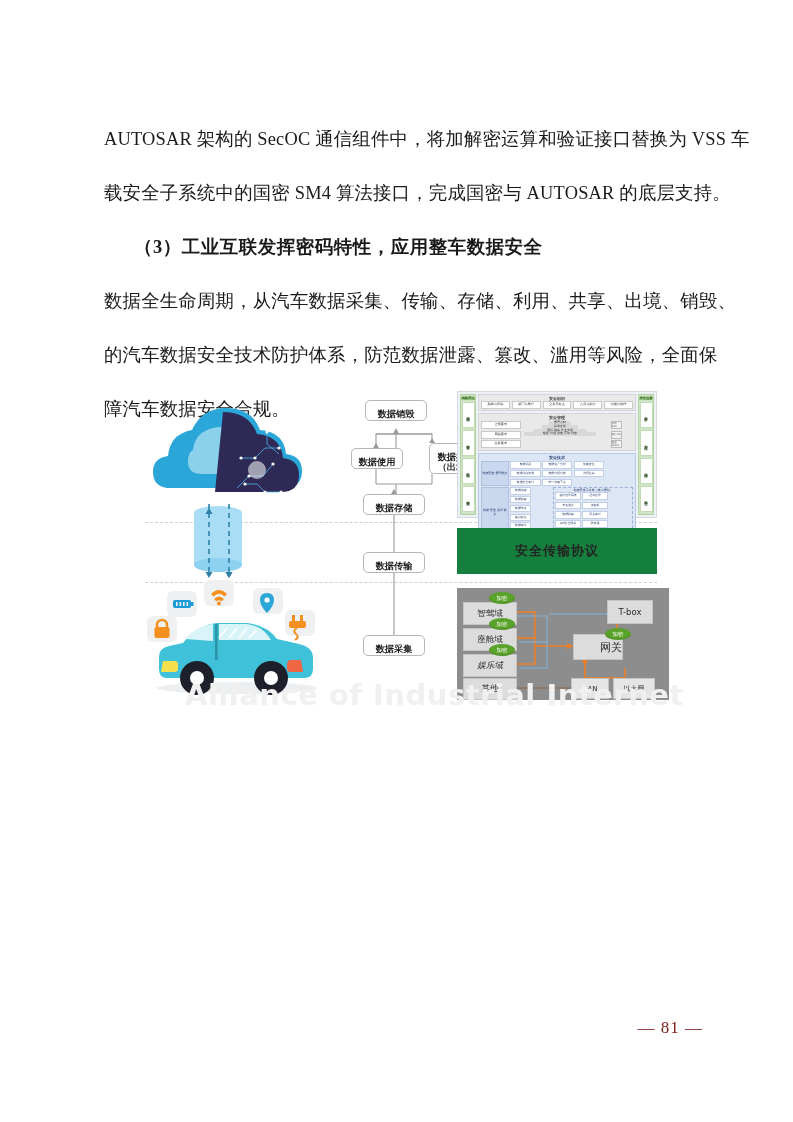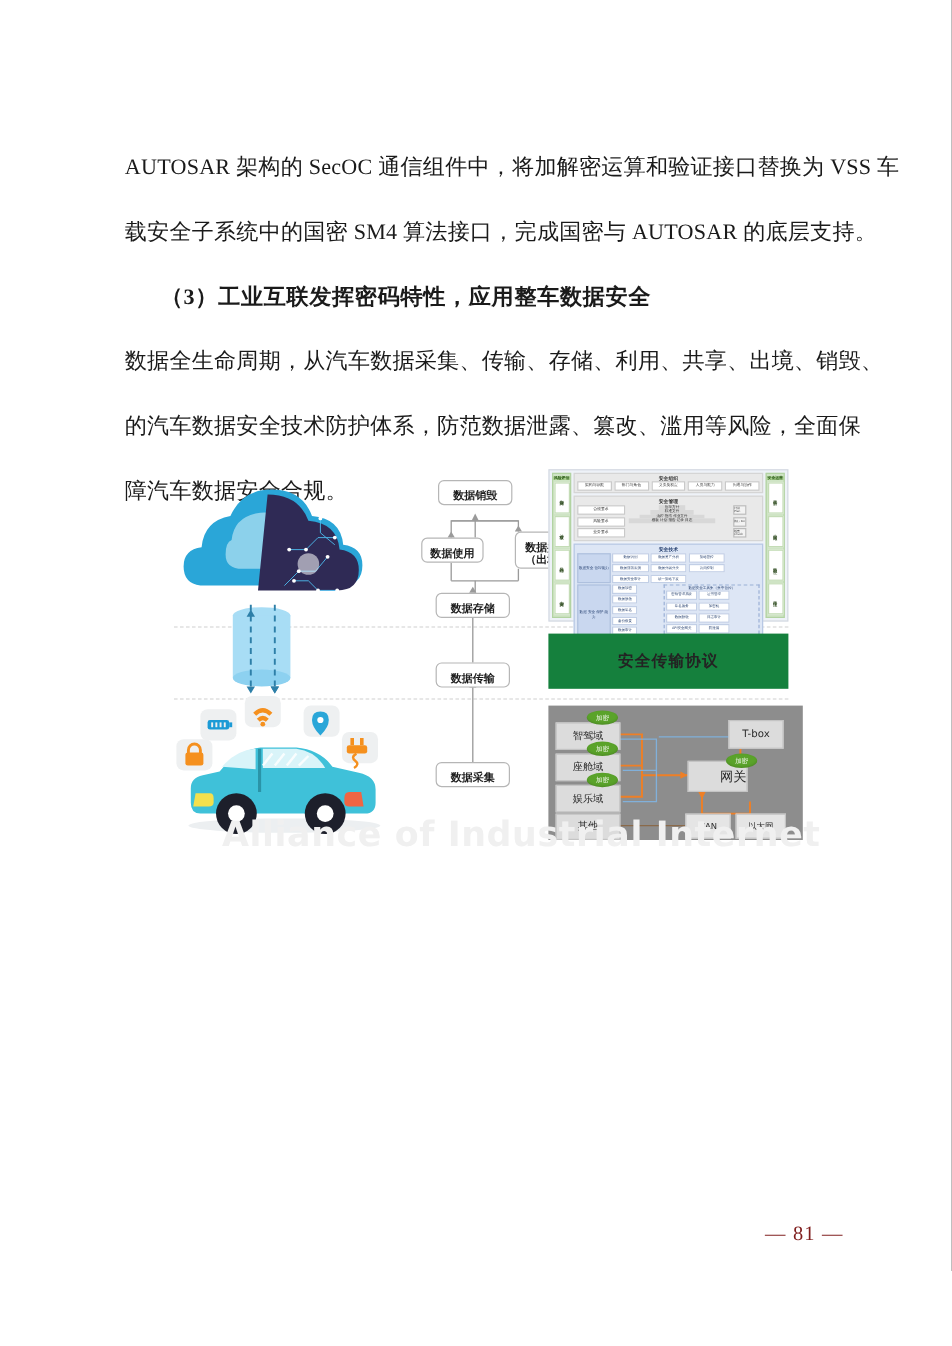--- a/index.html
+++ b/index.html
@@ -502,21 +502,21 @@
           <path d="M128 72 l-3 6 l6 0 z" transform="rotate(180 128 75)"></path>
         </g>
         <circle cx="152" cy="26" r="2" fill="#3d8fd0"></circle>
       </svg>
       <div class="nbox" style="left:6px;  top:14px; width:52px; height:21px;">
         <span>智驾域</span>
       </div>
       <div class="nbox" style="left:6px;  top:40px; width:52px; height:21px;">
         <span>座舱域</span>
       </div>
-      <div class="nbox" style="left:6px;  top:66px; width:52px; height:21px;">
+      <div class="nbox" style="left:6px;  top:66px; width:52px; height:21px;font-style:italic;">
         <span>娱乐域</span>
       </div>
       <div class="nbox" style="left:6px;  top:90px; width:52px; height:20px;">
         <span>其他</span>
       </div>
       <div class="nbox" style="left:116px; top:46px; width:48px; height:24px; font-size:11px;justify-content:flex-end;">
         <span>网关</span>
       </div>
       <div class="nbox" style="left:150px; top:12px; width:44px; height:22px;">
         <span>T-box</span>

